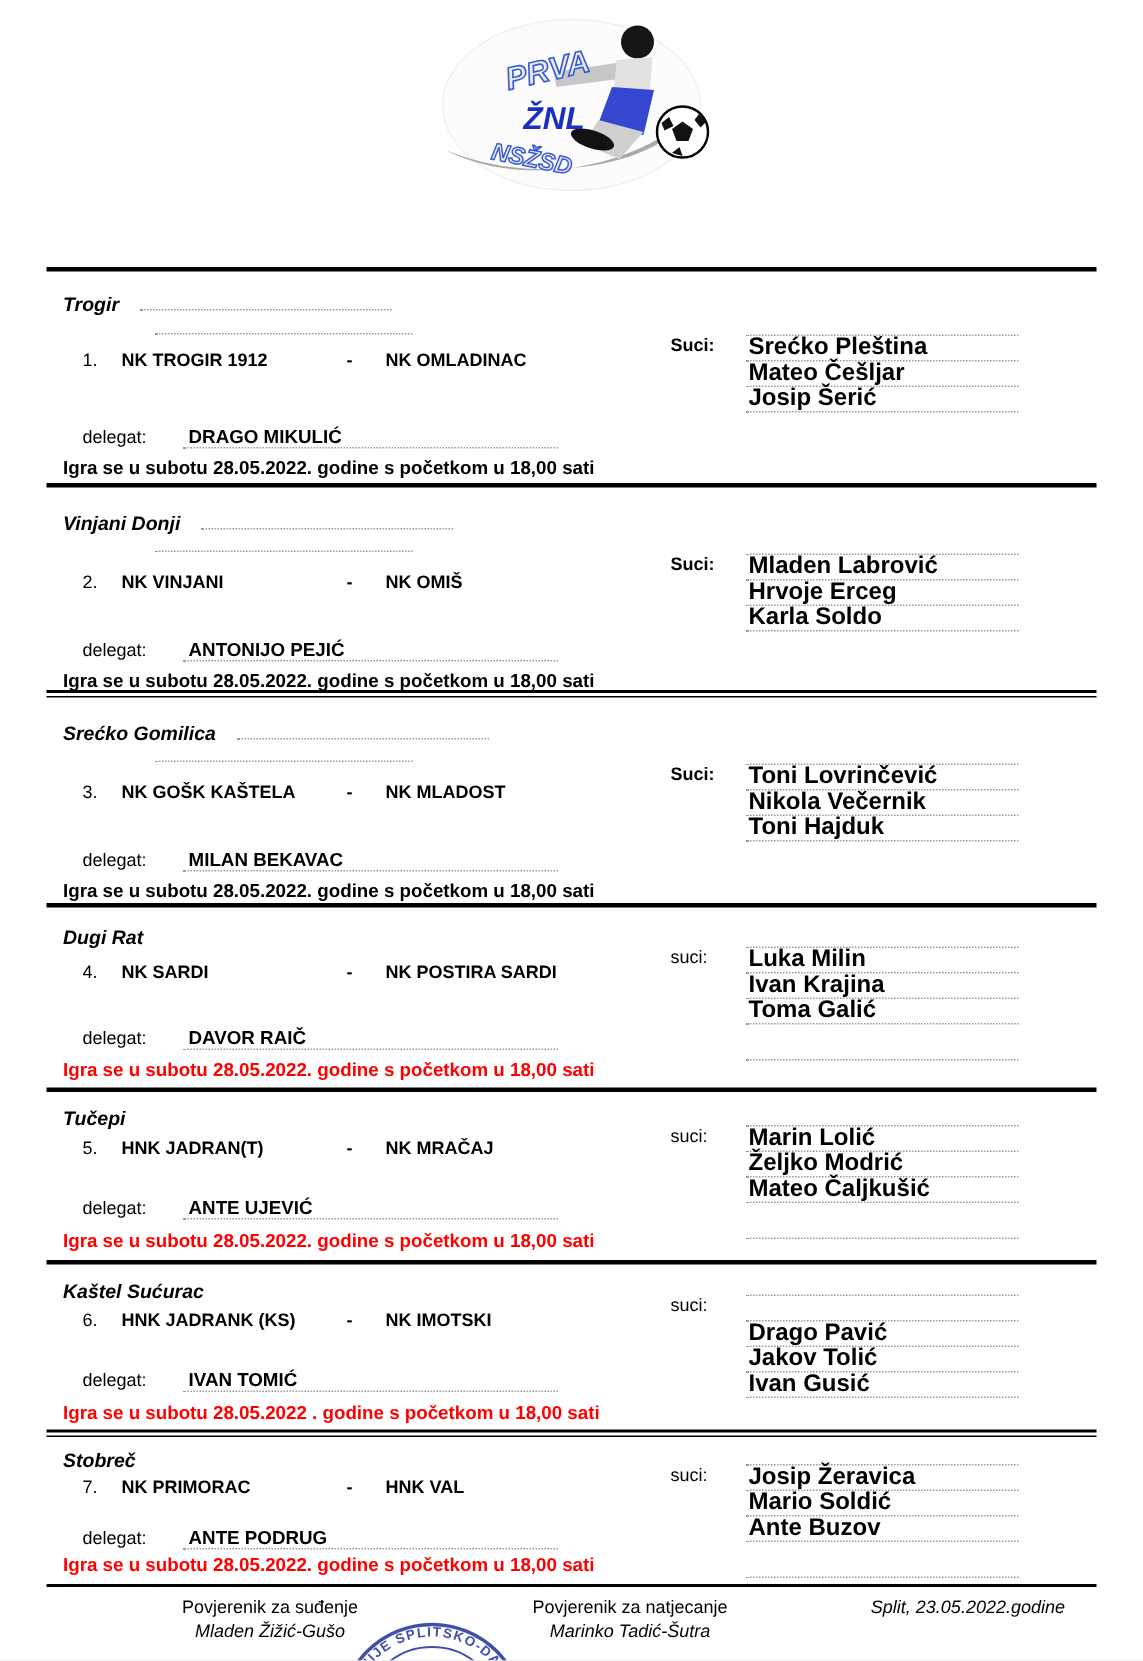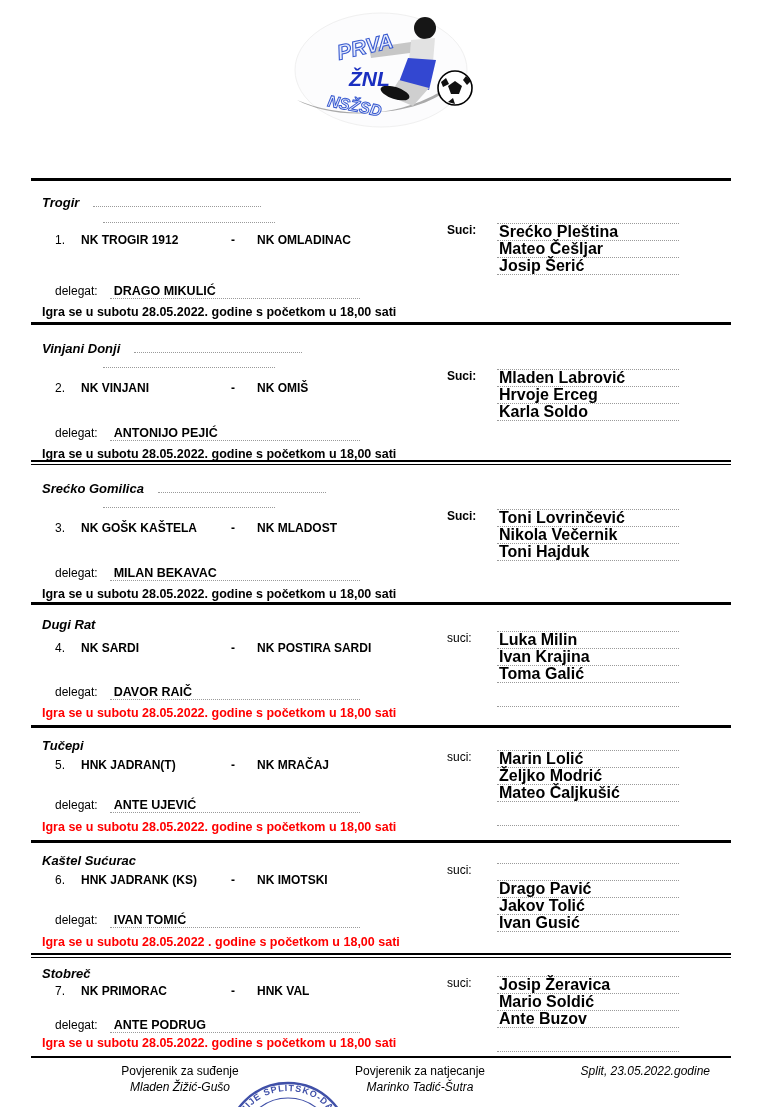--- a/index.html
+++ b/index.html
@@ -40,21 +40,21 @@
   .right-col { position:absolute; left:416px; display:flex; font-size:12px; }
   .suci-label { width:50px; flex:none; }
   .suci-label.bold { font-weight:bold; }
   .ref-list { width:182px; border-top:1px dotted #9a9a9a; }
   .ref-slot { min-height:17px; line-height:16px; border-bottom:1px dotted #9a9a9a;
               font-weight:bold; font-size:16px; padding-left:2px; white-space:nowrap; }
   .ref-slot.gap { margin-top:7px; }
 
   .delegate-row { position:absolute; left:24px; font-size:12px; white-space:nowrap; }
   .delegate-name { display:inline-block; width:250px; border-bottom:1px dotted #9a9a9a;
-                   font-weight:bold; margin-left:12px; padding-left:4px; font-size:12.5px; }
+                   font-weight:bold; margin-left:24px; padding-left:4px; font-size:12.5px; }
 
   .note { position:absolute; left:11px; font-size:12.5px; font-weight:bold;
           white-space:nowrap; }
   .note.red { color:#FF0000; }
 
   .sep { position:absolute; left:0; right:0; bottom:0; }
   .sep.thick  { border-top:3px solid #000; }
   .sep.double { height:5px; border-top:2px solid #000; border-bottom:1px solid #000; }
   .sep.thin   { border-top:2px solid #000; }
 

